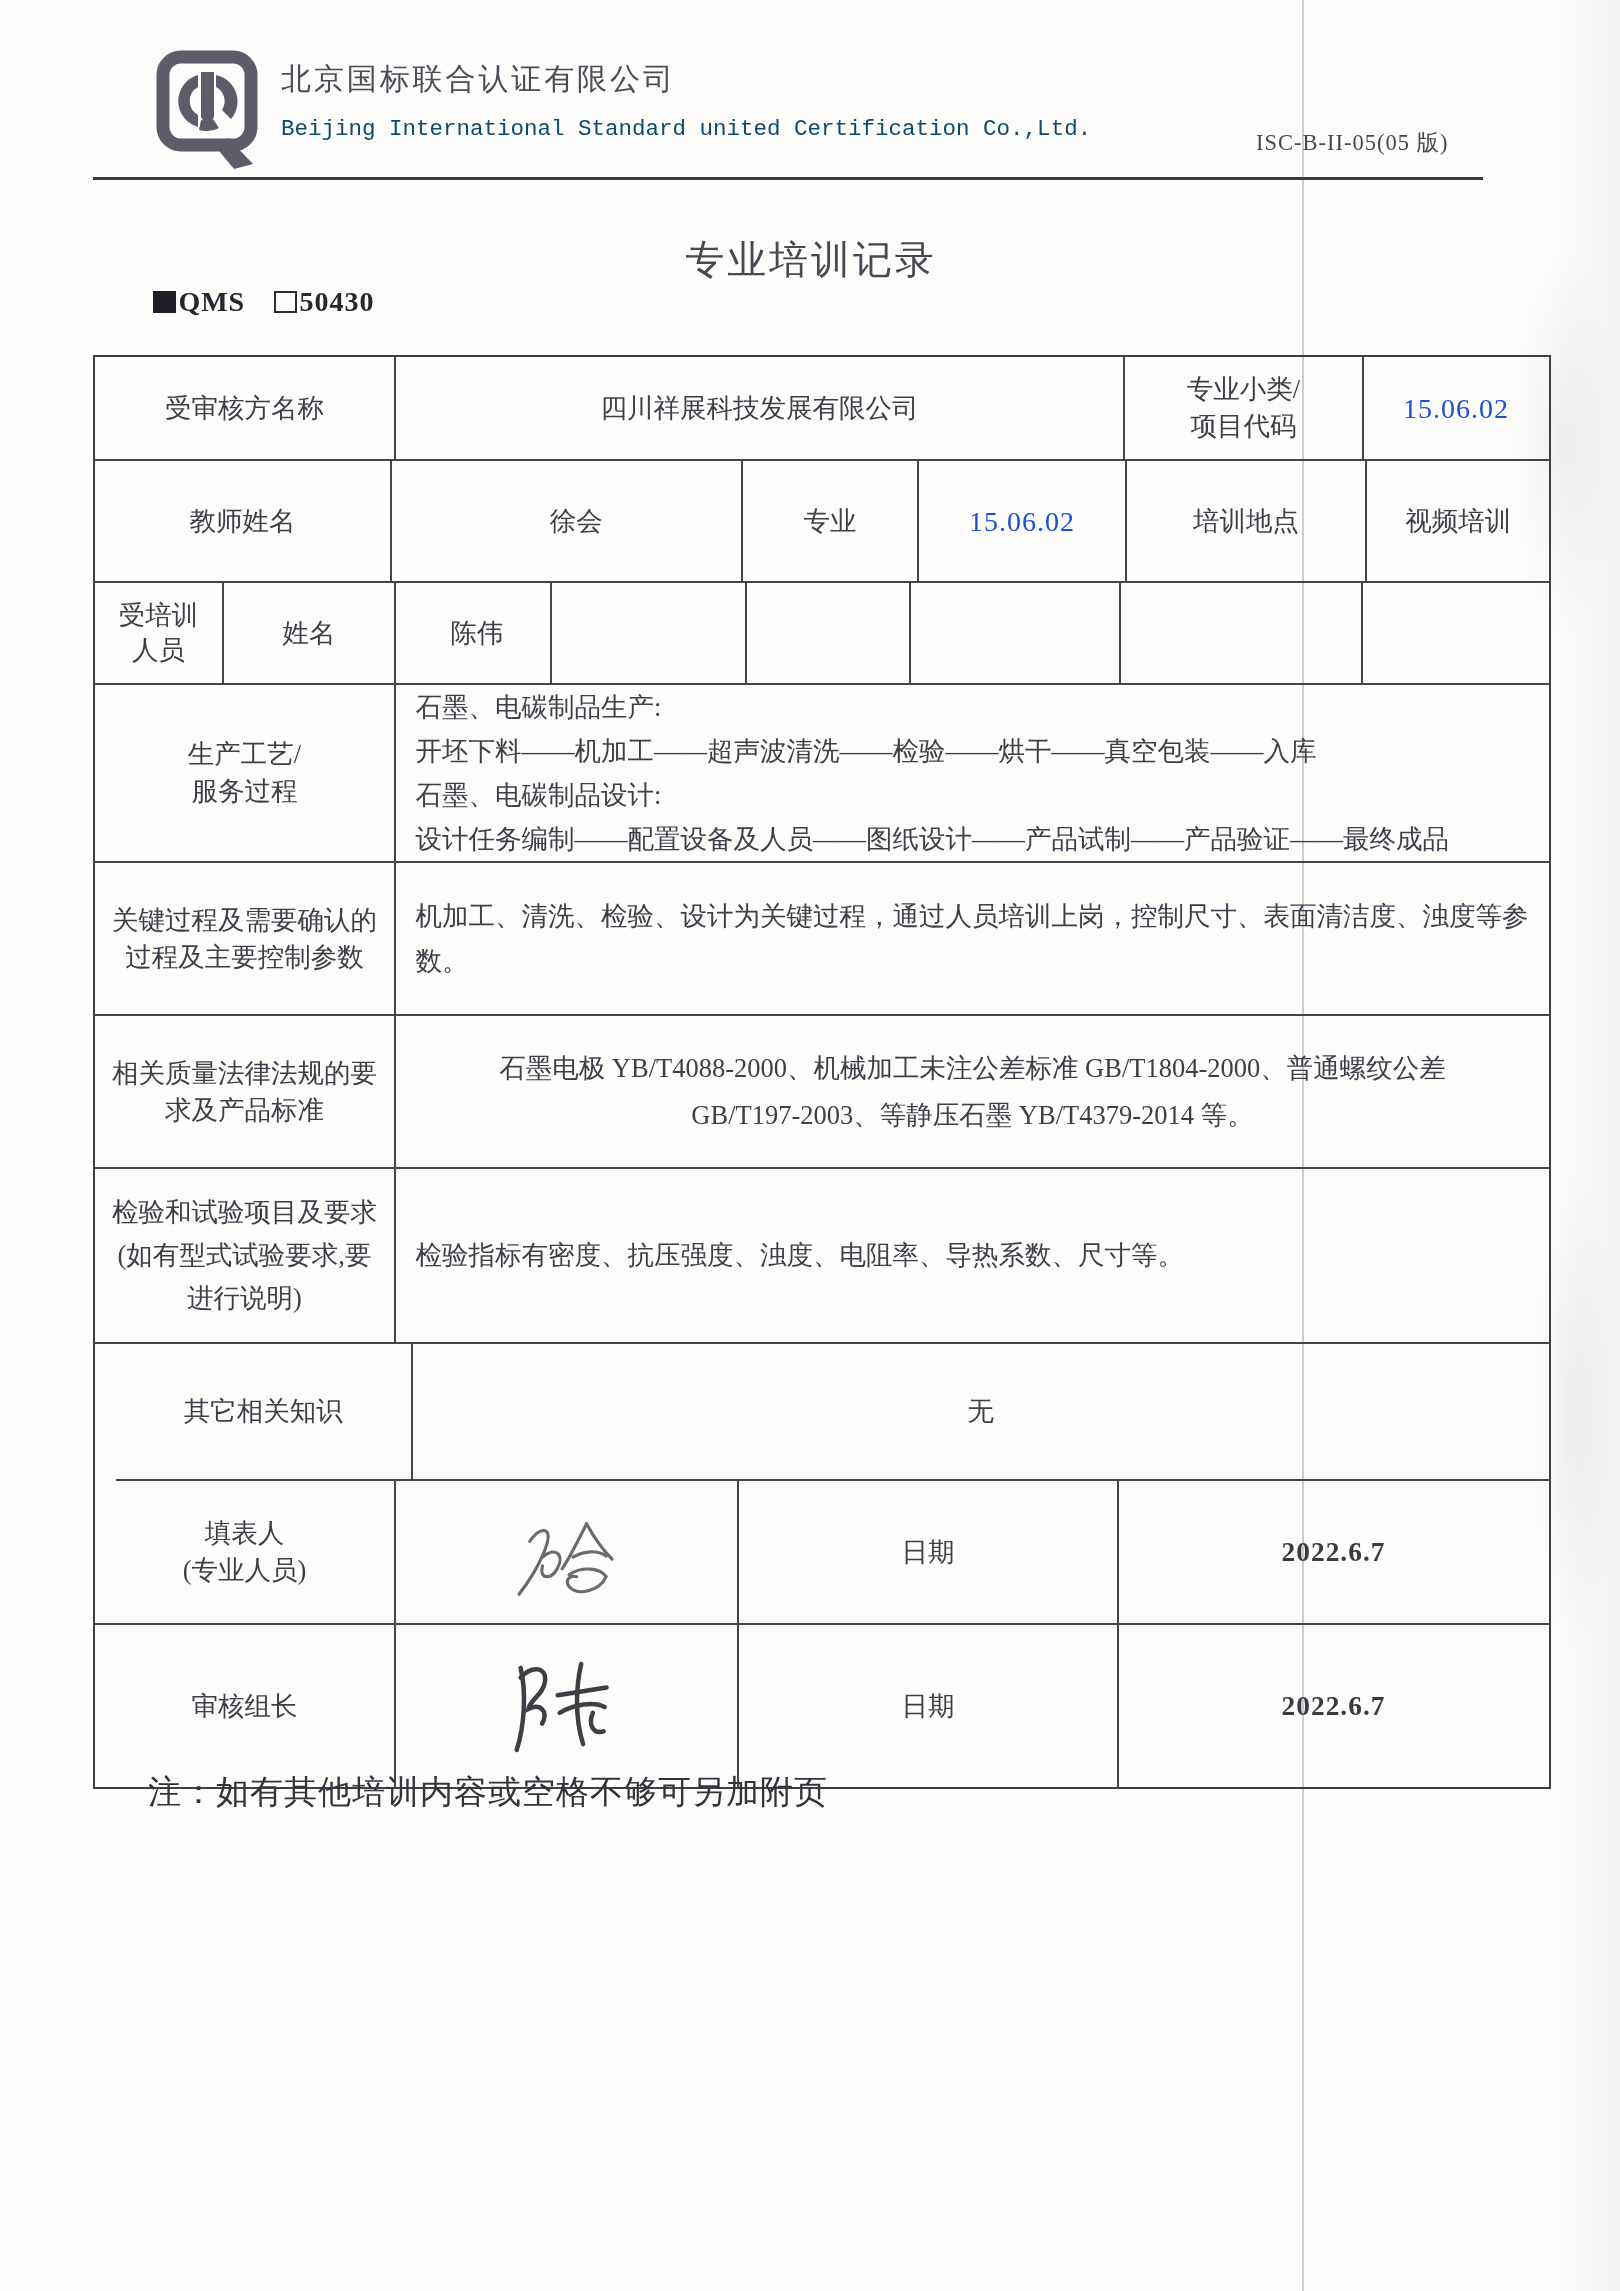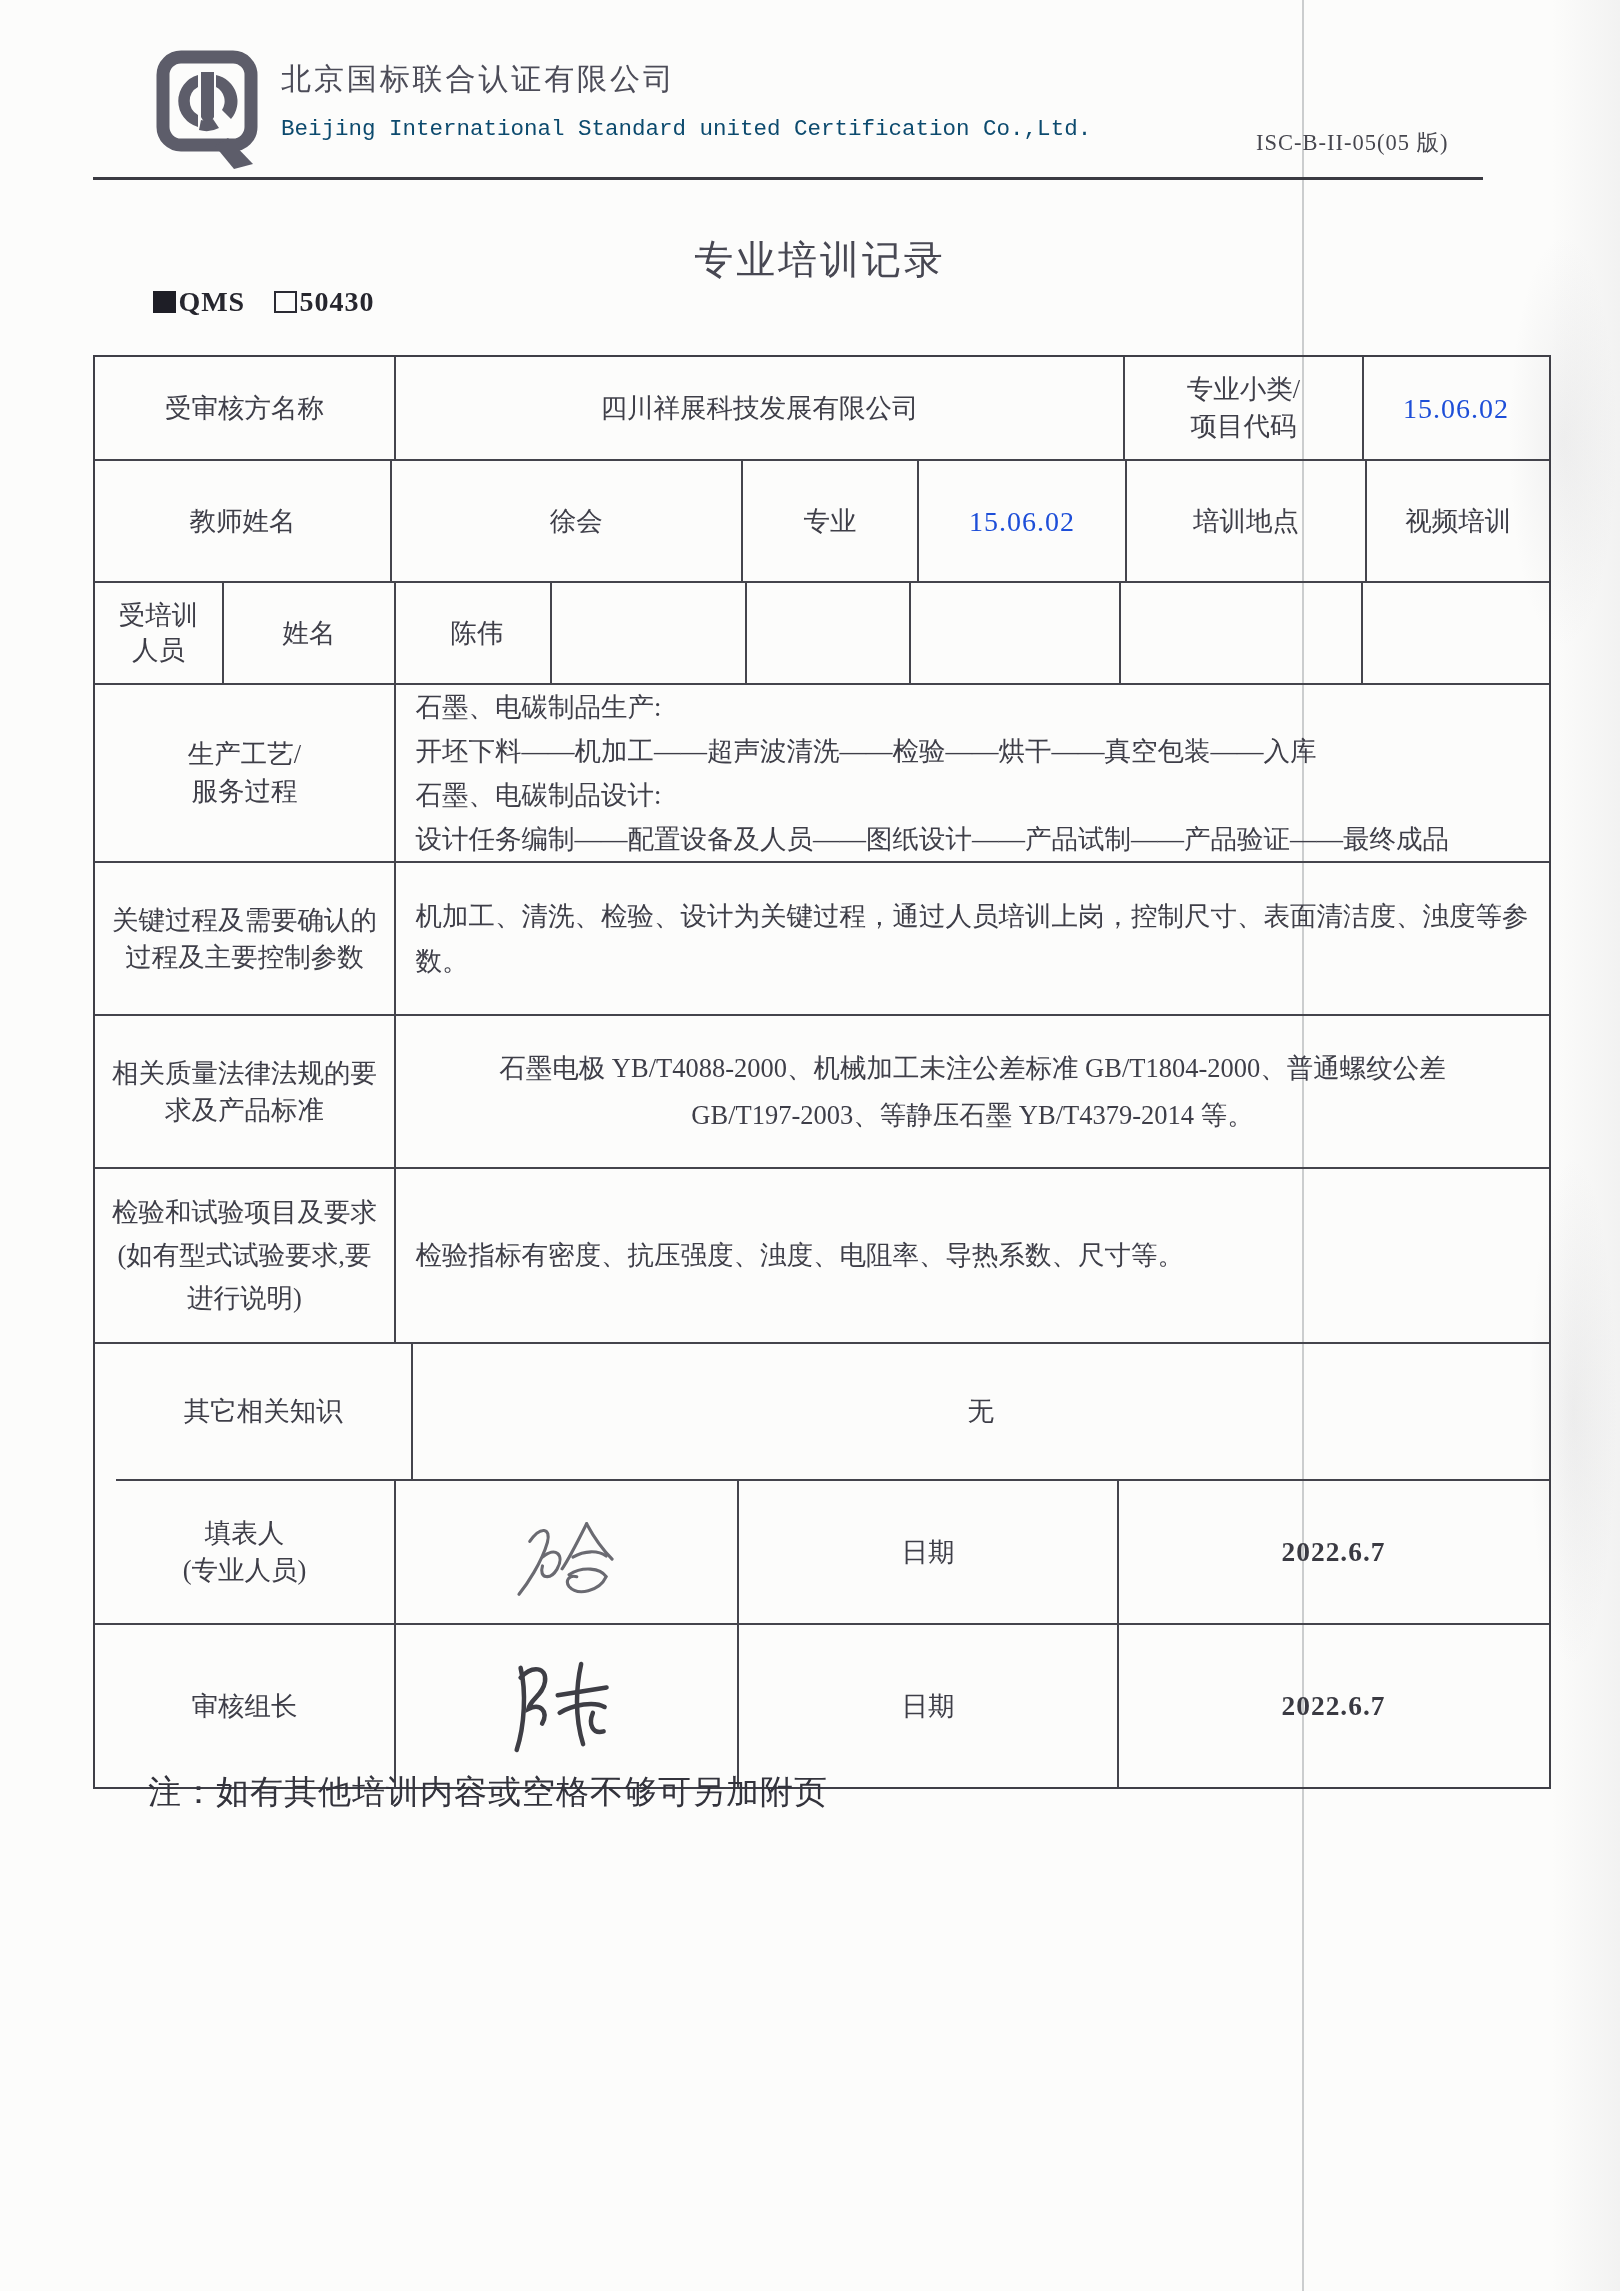--- a/index.html
+++ b/index.html
@@ -23,21 +23,21 @@
     background:linear-gradient(to right, rgba(110,110,118,0), rgba(110,110,118,0.07));}
   .smudge{position:absolute;border-radius:50%;background:radial-gradient(closest-side, rgba(130,130,138,0.10), rgba(130,130,138,0));}
 
   
   .logo{position:absolute;left:155px;top:49px;}
   .cn-name{position:absolute;left:281px;top:59px;font-size:30px;letter-spacing:2.9px;color:#4c4c58;white-space:nowrap;}
   .en-name{position:absolute;left:281px;top:116px;font-family:"Liberation Mono", monospace;font-size:22.5px;color:#0c4a6e;white-space:nowrap;}
   .doc-code{position:absolute;left:1256px;top:127px;font-size:22.5px;color:#46464e;letter-spacing:1px;white-space:nowrap;}
   .head-rule{position:absolute;left:93px;top:177px;width:1390px;height:2.9px;background:#3b3b42;}
 
-  .title{position:absolute;left:93px;top:233px;width:1454px;text-align:center;
+  .title{position:absolute;left:84px;top:233px;width:1454px;text-align:center;
     font-size:39px;letter-spacing:2.9px;color:#484853;font-weight:500;}
 
   .qms-row{position:absolute;left:153px;top:286px;display:flex;align-items:center;
     font-size:28px;font-weight:bold;color:var(--ink-dark);letter-spacing:1px;}
   .box{width:22.5px;height:22.5px;display:inline-block;}
   .box.filled{background:#1e1e26;}
   .box.empty{border:2.9px solid #2a2a33;box-sizing:border-box;background:transparent;}
   .qms-row .lbl{margin-left:2.9px;}
   .gap28{width:29px;}
 

